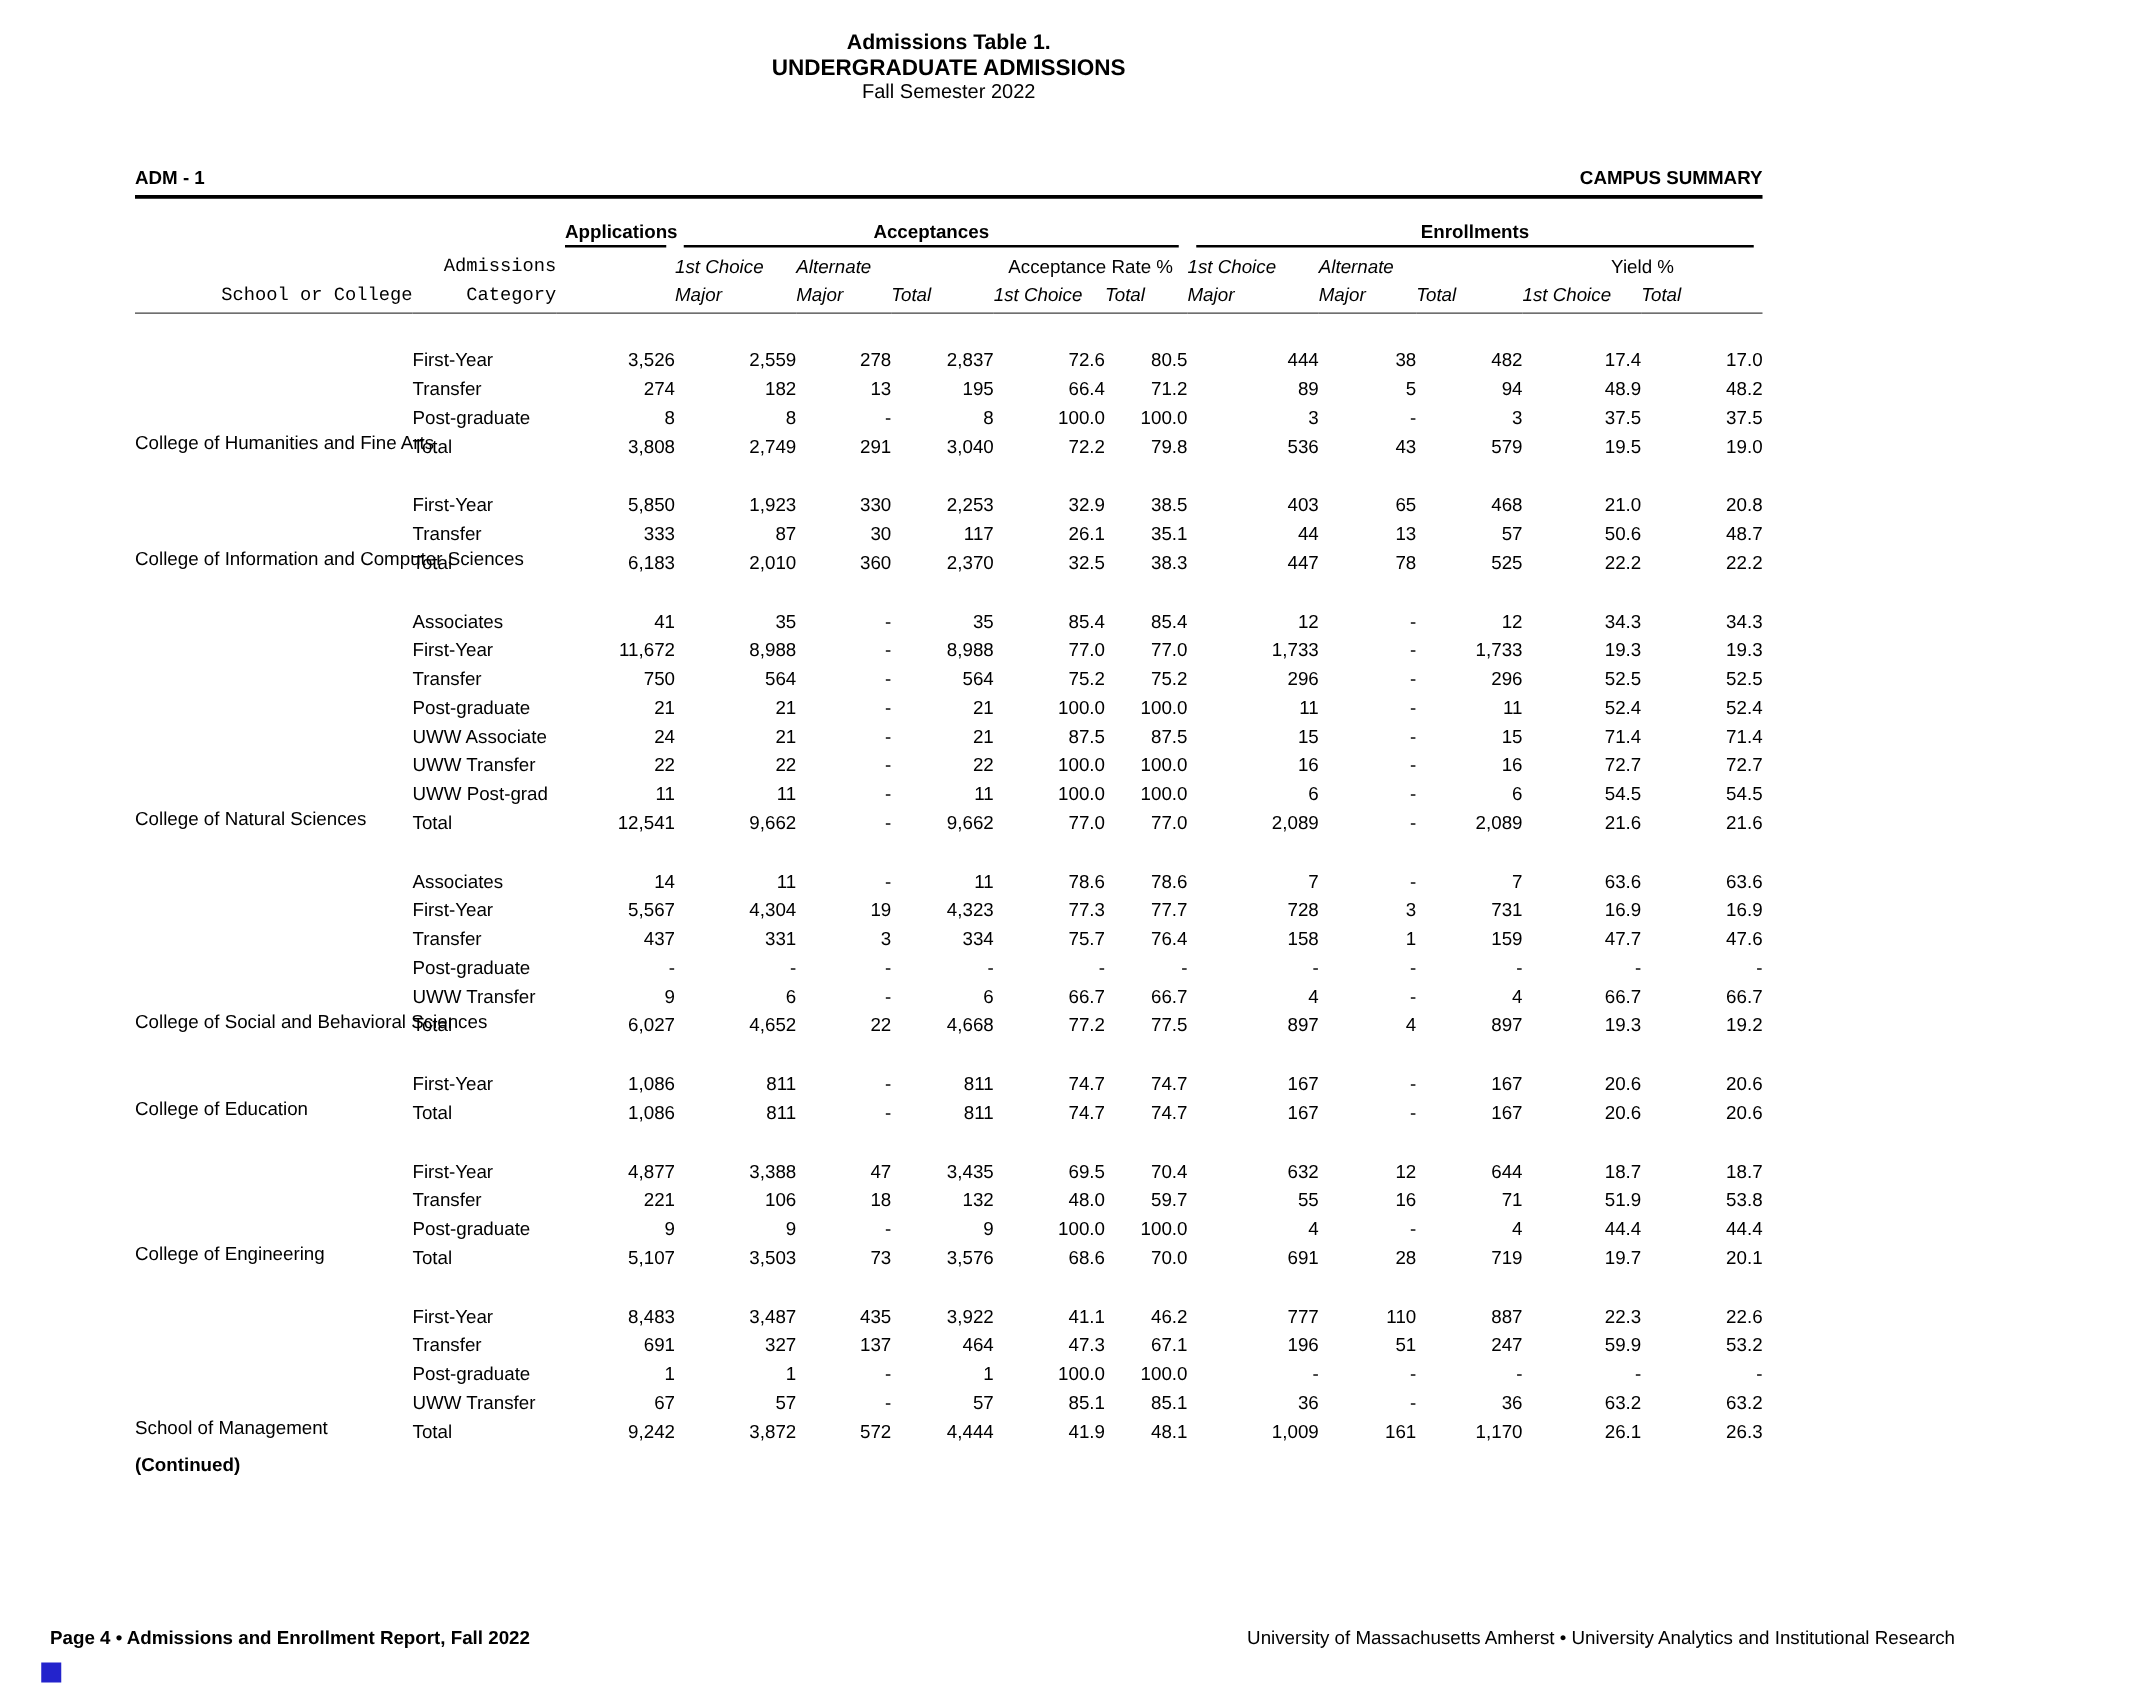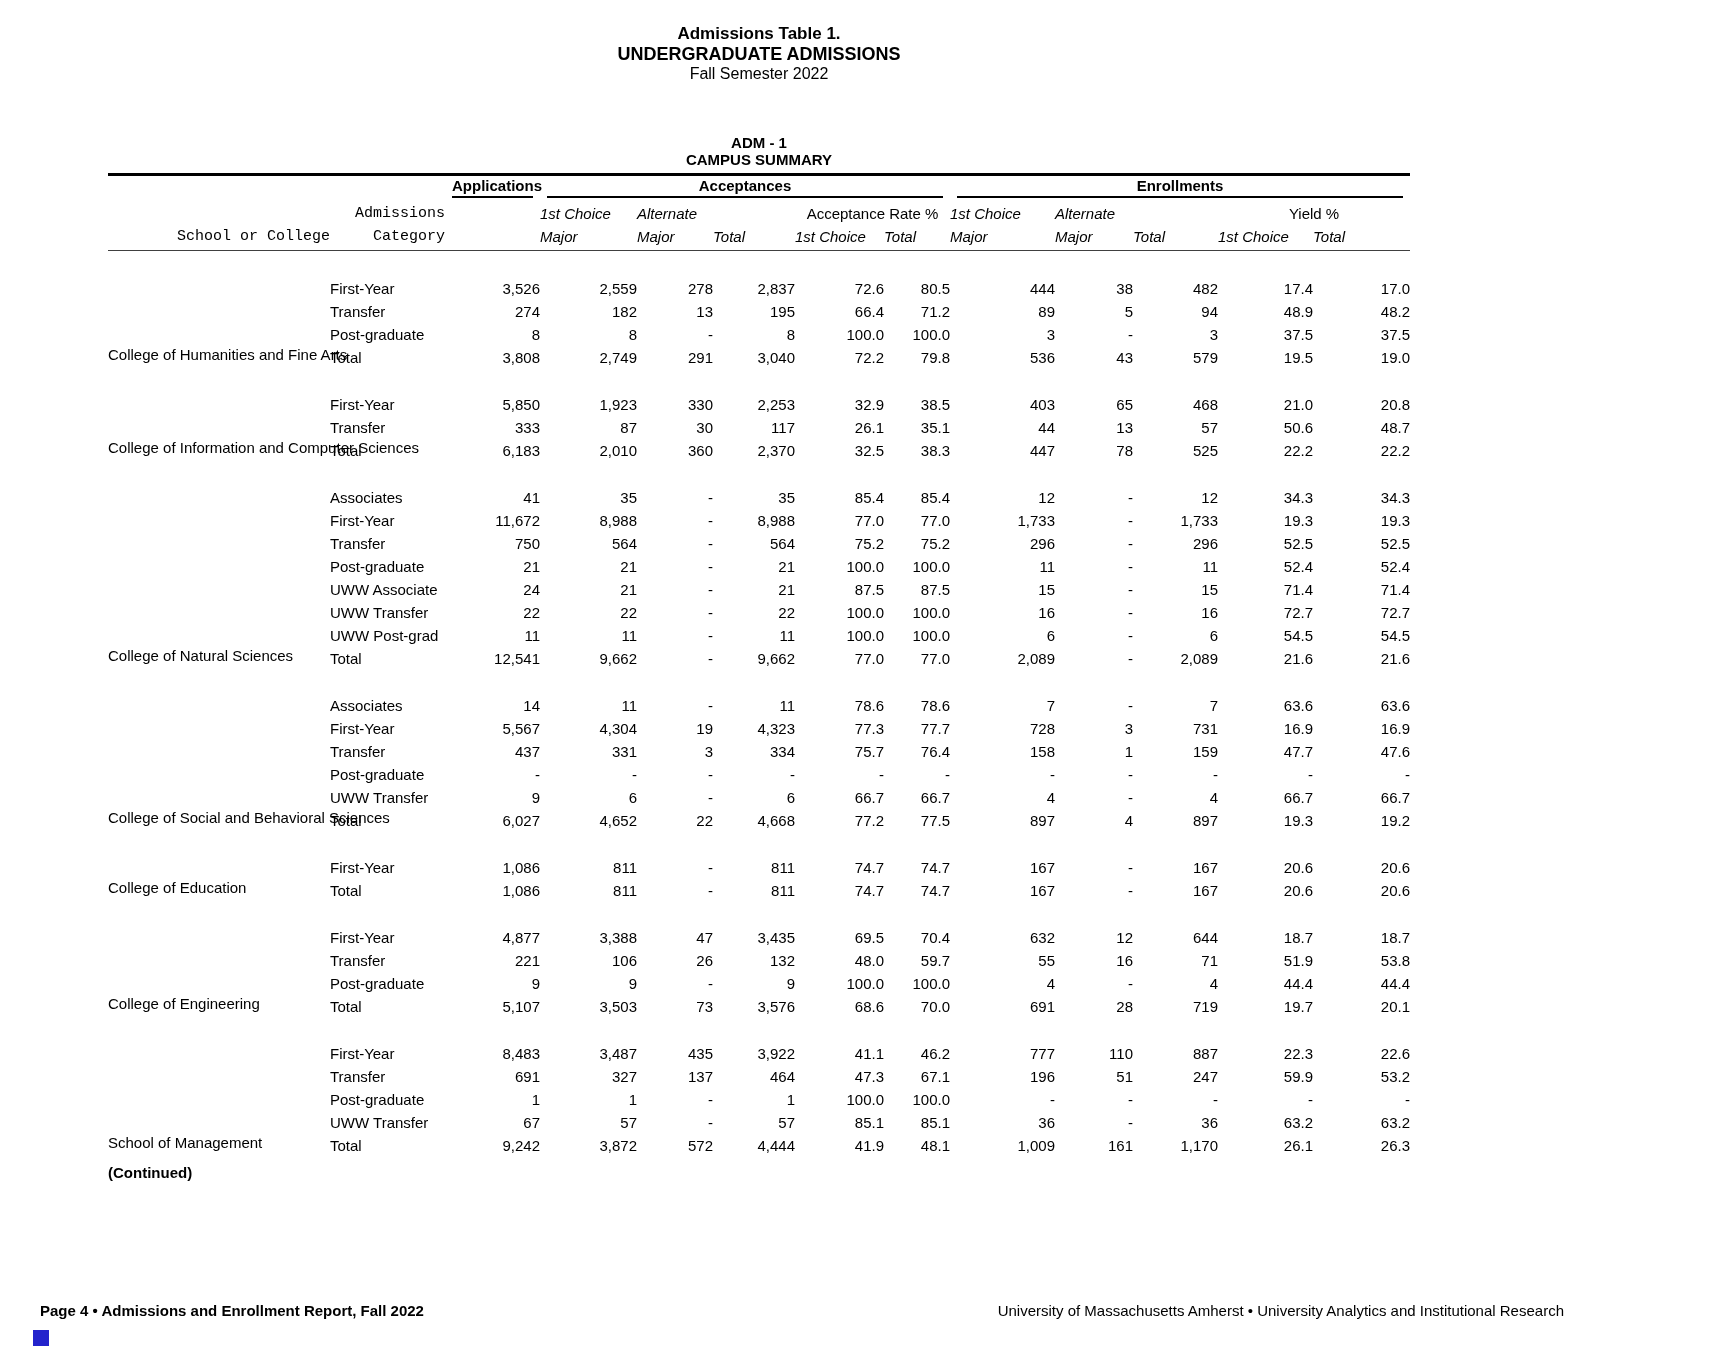--- a/index.html
+++ b/index.html
@@ -9,22 +9,22 @@
   }
   .title-block{position:absolute;top:24px;left:108px;width:1302px;text-align:center;}
   .title-block div{margin:0;line-height:20px;}
   .t1{font-weight:bold;font-size:17px;}
   .t2{font-weight:bold;font-size:18px;}
   .t3{font-size:17px;}
   .t4{font-size:16px;}
 
   .code-row{
     position:absolute;top:134px;left:108px;width:1302px;
-    display:flex;justify-content:space-between;align-items:center;
-    font-weight:bold;font-size:15px;border-bottom:3px solid #000;padding-bottom:5px;flex-direction:column;
+    display:flex;justify-content:space-between;align-items:flex-end;
+    font-weight:bold;font-size:15px;border-bottom:3px solid #000;padding-bottom:5px;
   }
 
   table.adm{
     position:absolute;top:170px;left:108px;width:1302px;
     border-collapse:collapse;table-layout:fixed;font-size:15px;
   }
   table.adm th, table.adm td{
     padding:0;font-weight:normal;vertical-align:bottom;
     white-space:nowrap;overflow:visible;
   }
@@ -484,21 +484,21 @@
         <td class="num">632</td>
         <td class="num">12</td>
         <td class="num">644</td>
         <td class="num">18.7</td>
         <td class="num">18.7</td>
       </tr>
       <tr>
         <td class="category">Transfer</td>
         <td class="num">221</td>
         <td class="num">106</td>
-        <td class="num">26</td>
+        <td class="num">18</td>
         <td class="num">132</td>
         <td class="num">48.0</td>
         <td class="num">59.7</td>
         <td class="num">55</td>
         <td class="num">16</td>
         <td class="num">71</td>
         <td class="num">51.9</td>
         <td class="num">53.8</td>
       </tr>
       <tr>

